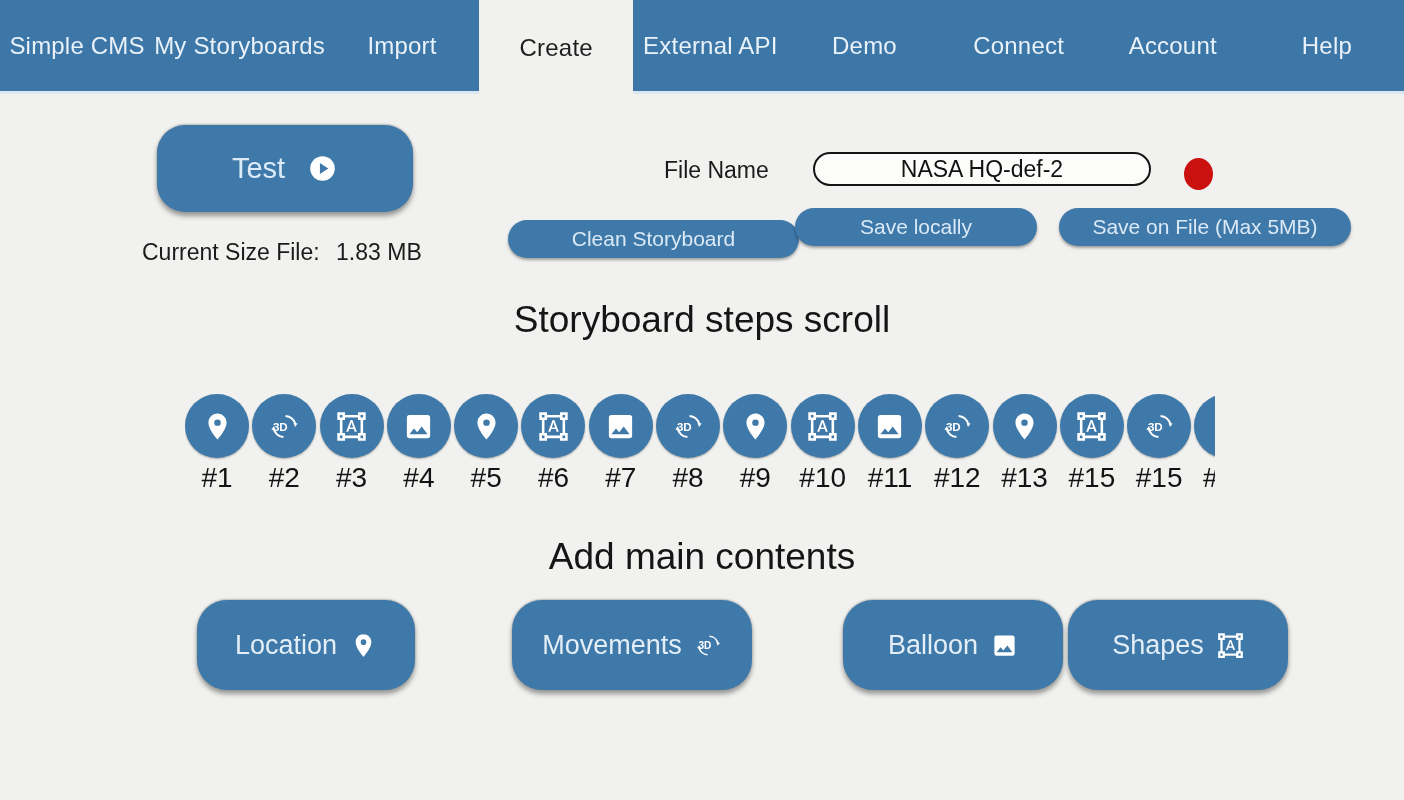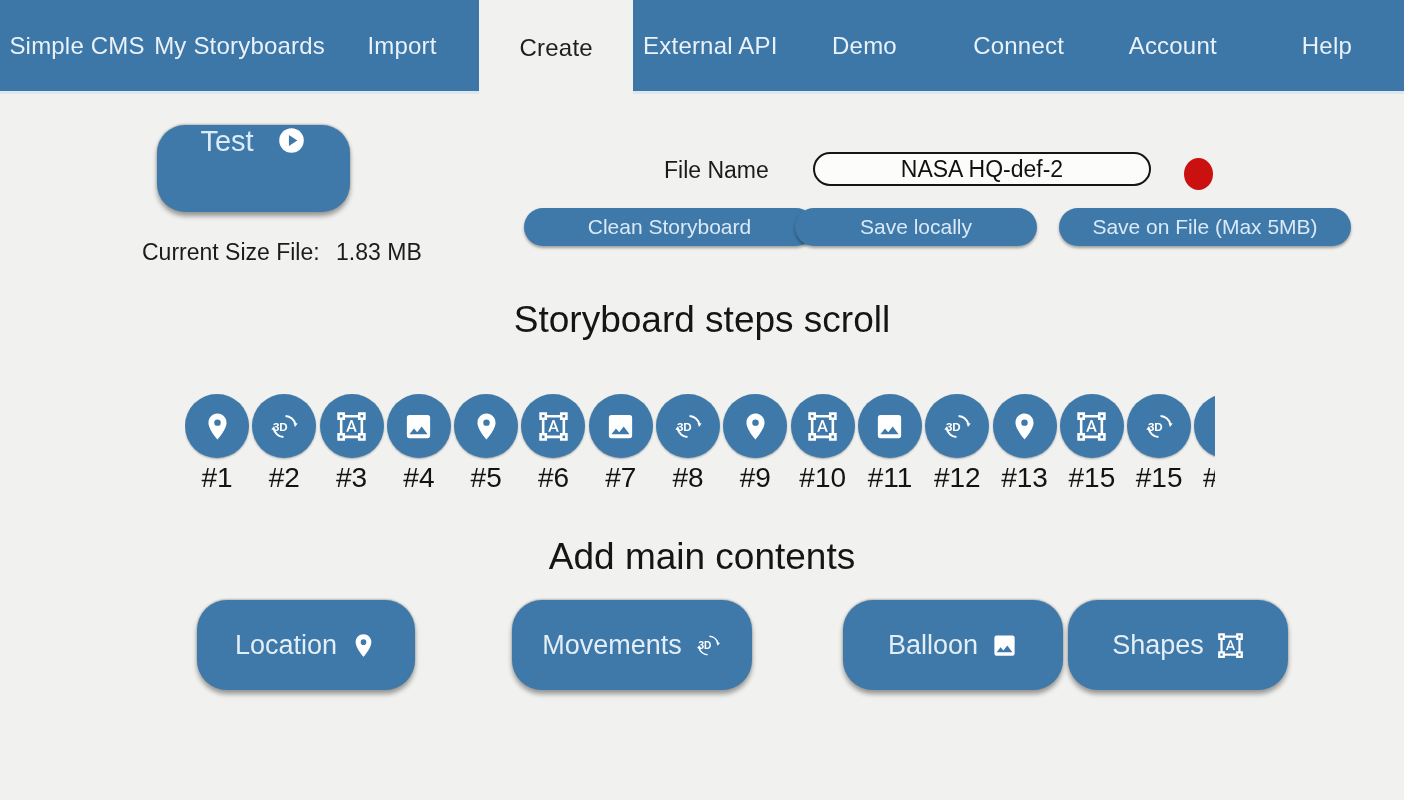--- a/index.html
+++ b/index.html
@@ -23,24 +23,24 @@
     display:flex; align-items:center; justify-content:center;
     color:#e9f1f9; font-size:24px; letter-spacing:.2px;
     cursor:pointer; white-space:nowrap;
   }
   .nav-item.active {
     background:var(--bg, #f1f1ef); color:#1f1f1f; height:95px;
   }
 
   
   .test-button {
-    position:absolute; left:157px; top:125px; width:193px; height:87px;
+    position:absolute; left:157px; top:125px; width:256px; height:87px;
     border:none; border-radius:28px; background:var(--primary, #3e79a9);
     color:#dcebf7; font-size:29px; font-family:inherit;
-    display:flex; align-items:flex-start; justify-content:center; gap:22px;
+    display:flex; align-items:center; justify-content:center; gap:22px;
     box-shadow:0 4px 5px rgba(0,0,0,.38), 0 -1px 2px rgba(0,0,0,.22);
     cursor:pointer;
   }
   .test-button .icon svg { width:31px; height:31px; display:block; }
 
   .size-line {
     position:absolute; left:142px; top:239px;
     font-size:23px; color:#1b1b1b; white-space:nowrap;
   }
   .size-line .size-value { margin-left:10px;text-align:center; }
@@ -59,21 +59,21 @@
     position:absolute; left:1184px; top:158px; width:29px; height:32px;
     border-radius:50%; background:var(--record, #cb1010);
   }
 
   .pill {
     position:absolute; top:208px; height:38px;
     border:none; border-radius:19px; background:var(--primary, #3e79a9);
     color:#dbe9f6; font-size:21px; font-family:inherit;
     box-shadow:0 2px 3px rgba(0,0,0,.35); cursor:pointer;
   }
-  .pill.clean      { left:524px;  width:291px; }
+  .pill.clean      { left:508px;  width:291px;margin-top:12px; }
   .pill.save-local { left:795px;  width:242px; }
   .pill.save-drive { left:1059px; width:292px; }
 
   
   .section-heading {
     position:absolute; left:0; width:1404px; text-align:center;
     font-size:37px; color:#151515;
   }
   .heading-steps    { top:299px; }
   .heading-contents { top:536px; }

